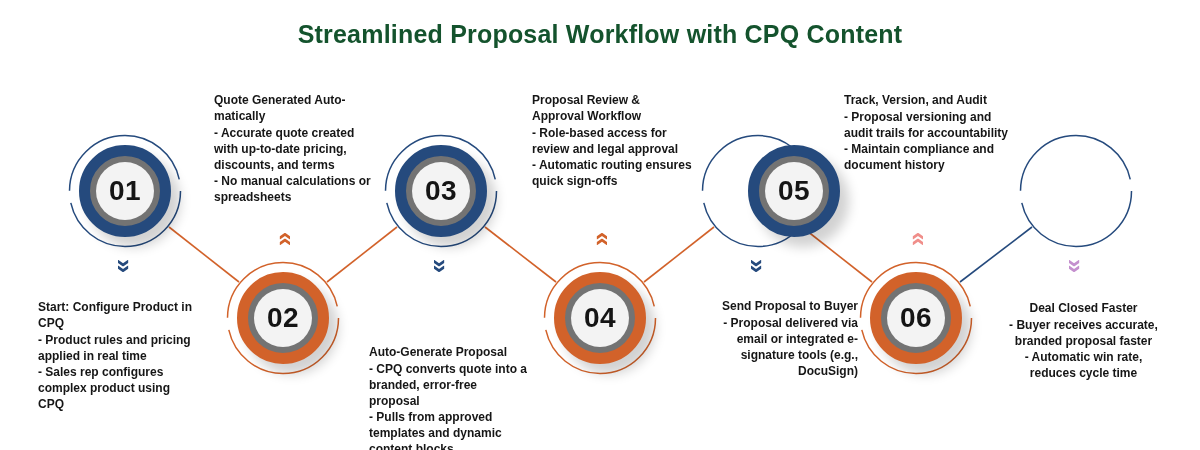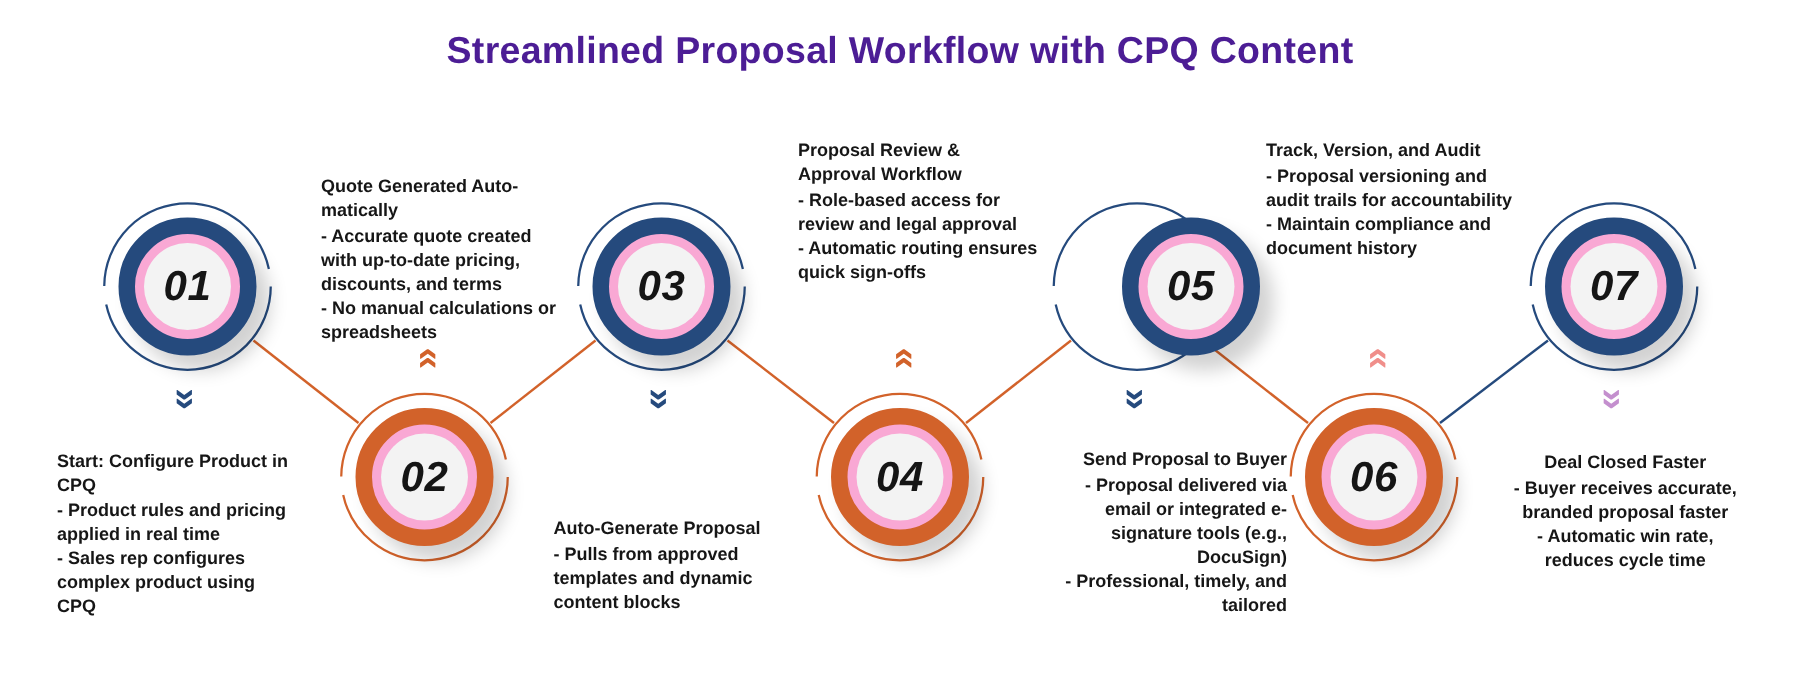--- a/index.html
+++ b/index.html
@@ -1,29 +1,29 @@
 <!DOCTYPE html>
 <html style="--blue: #254a7d; --orange: #d2622a; --pink: #f08e8a; --purple: #c48fce; --text: #161616; --node_fill: #f3f3f3; --background: #ffffff;"><head>
 <meta charset="utf-8">
 <style>
   html,body{margin:0;padding:0;background:#fff;}
   .canvas{position:relative;width:1200px;height:450px;background:var(--background,#fff);
           font-family:"Liberation Sans",sans-serif;overflow:hidden;}
   .title{position:absolute;left:0;right:0;top:20px;text-align:center;margin:0;
-         font-size:25px;font-weight:bold;color:#4c1d95;letter-spacing:.2px;}
+         font-size:25px;font-weight:bold;color:#14532d;letter-spacing:.2px;}
   svg.layer{position:absolute;left:0;top:0;width:1200px;height:450px;}
   .ln{stroke-width:1.6;fill:none;}
   .ln.o{stroke:var(--orange);}
   .ln.b{stroke:var(--blue);}
   .arc{fill:none;stroke-width:1.5;stroke-dasharray:162 12.35;}
   .arc.o{stroke:var(--orange);}
   .arc.b{stroke:var(--blue);}
-  .node{position:absolute;width:70px;height:70px;border-radius:50%;background:#f9a8d4;
+  .node{position:absolute;width:70px;height:70px;border-radius:50%;background:#737373;
         display:flex;align-items:center;justify-content:center;
-        box-shadow:9px 10px 12px rgba(0,0,0,.18);font-style:italic;}
+        box-shadow:9px 10px 12px rgba(0,0,0,.18);}
   .node.b{border:11px solid var(--blue);}
   .node.o{border:11px solid var(--orange);}
   .num{width:58px;height:58px;border-radius:50%;background:var(--node_fill,#f3f3f3);
        display:flex;align-items:center;justify-content:center;
        font-size:28px;font-weight:bold;color:#151515;letter-spacing:.5px;}
   .chev{position:absolute;width:26px;height:26px;display:flex;align-items:center;justify-content:center;
         font-size:26px;font-weight:bold;line-height:1;user-select:none;}
   .chev.down{transform:rotate(90deg);}
   .chev.up{transform:rotate(-90deg);}
   .chev.c-blue{color:var(--blue);}
@@ -64,68 +64,65 @@
   <div class="txt" style="left:38px;top:299px;width:158px;">
     <div class="h">Start: Configure Product in CPQ</div>
     <div class="bl">- Product rules and pricing applied in real time</div>
     <div class="bl">- Sales rep configures complex product using CPQ</div>
   </div>
 
   <div class="node o" style="left:237px;top:272px;">
     <div class="num">02</div>
   </div>
   <span class="chev up c-orange" style="left:270px;top:226px;">»</span>
-  <div class="txt" style="left:214px;top:92px;width:162px;margin-top:24px;">
+  <div class="txt" style="left:214px;top:92px;width:162px;">
     <div class="h">Quote Generated Auto-matically</div>
     <div class="bl">- Accurate quote created with up-to-date pricing, discounts, and terms</div>
     <div class="bl">- No manual calculations or spreadsheets</div>
   </div>
 
   <div class="node b" style="left:395px;top:145px;">
     <div class="num">03</div>
   </div>
   <span class="chev down c-blue" style="left:428px;top:253px;">»</span>
   <div class="txt" style="left:369px;top:300px;width:160px;margin-top:44px;">
     <div class="h">Auto-Generate Proposal</div>
+    <div class="bl">- CPQ converts quote into a branded, error-free proposal</div>
     <div class="bl">- Pulls from approved templates and dynamic content blocks</div>
   </div>
 
   <div class="node o" style="left:554px;top:272px;">
     <div class="num">04</div>
   </div>
   <span class="chev up c-orange" style="left:587px;top:226px;">»</span>
   <div class="txt" style="left:532px;top:92px;width:160px;">
     <div class="h">Proposal Review &amp; Approval Workflow</div>
     <div class="bl">- Role-based access for review and legal approval</div>
     <div class="bl">- Automatic routing ensures quick sign-offs</div>
   </div>
 
   <div class="node b" style="left:748px;top:145px;">
     <div class="num">05</div>
   </div>
   <span class="chev down c-blue" style="left:745px;top:253px;">»</span>
   <div class="txt" style="left:693px;top:298px;width:165px;text-align:right;">
     <div class="h">Send Proposal to Buyer</div>
     <div class="bl">- Proposal delivered via email or integrated e-signature tools (e.g., DocuSign)</div>
-    <div class="bl">- Professional, timely, and tailored</div>
   </div>
 
   <div class="node o" style="left:870px;top:272px;">
     <div class="num">06</div>
   </div>
   <span class="chev up c-pink" style="left:903px;top:226px;">»</span>
   <div class="txt" style="left:844px;top:92px;width:168px;">
     <div class="h">Track, Version, and Audit</div>
     <div class="bl">- Proposal versioning and audit trails for accountability</div>
     <div class="bl">- Maintain compliance and document history</div>
   </div>
 
-  <div class="node b" style="left:1030px;top:145px;">
-    <div class="num">07</div>
-  </div>
   <span class="chev down c-purple" style="left:1063px;top:253px;">»</span>
   <div class="txt" style="left:1001px;top:300px;width:165px;text-align:center;">
     <div class="h">Deal Closed Faster</div>
     <div class="bl">- Buyer receives accurate, branded proposal faster</div>
     <div class="bl">- Automatic win rate, reduces cycle time</div>
   </div>
 
 </div>
 
 </body></html>

